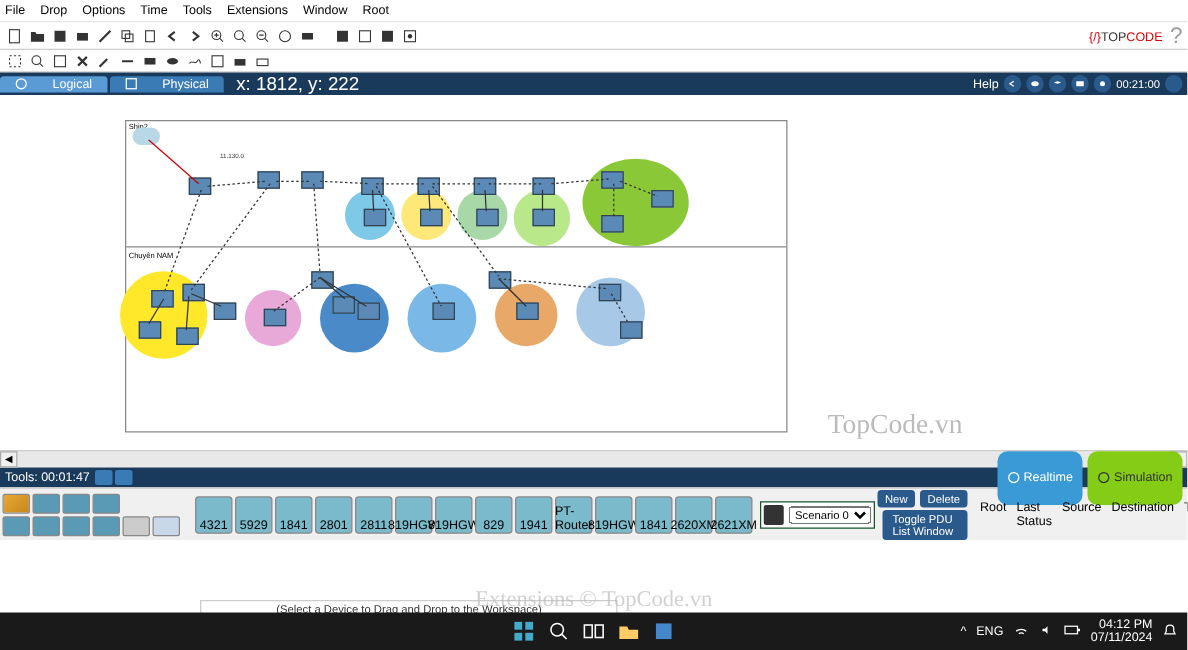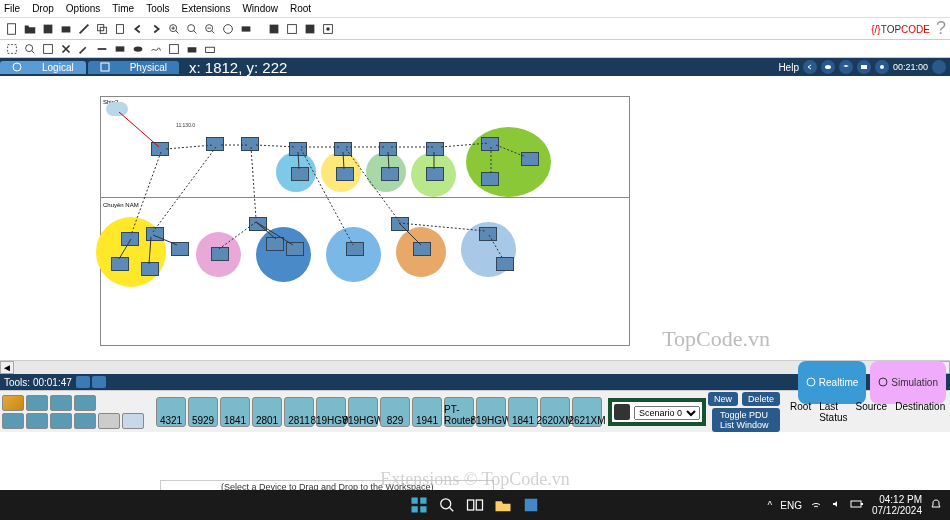--- a/index.html
+++ b/index.html
@@ -26,28 +26,28 @@
 .topology{position:absolute;left:100px;top:20px;width:530px;height:250px;border:1px solid #888}
 .caption{position:absolute;right:180px;bottom:8px;font-size:22px;color:#bbb;font-family:Georgia,serif}
 .watermark{position:absolute;left:50%;bottom:30px;transform:translateX(-50%);font-size:18px;color:rgba(190,190,190,0.7);font-family:Georgia,serif}
 .scrollbar{height:14px;background:#e8e8e8;border-top:1px solid #ccc;display:flex}
 .scrollbar .track{flex:1;display:flex}
 .scrollbar .arrow{width:14px;background:#f0f0f0;border:1px solid #aaa;display:flex;align-items:center;justify-content:center}
 .timebar{height:16px;background:#1a3a5c;display:flex;align-items:center;padding:0 4px;color:#fff;font-size:9px}
 .timebar-right{margin-left:auto;display:flex;gap:4px}
 .mode-btn{padding:16px 8px;border-radius:8px;display:flex;align-items:center;gap:3px}
 .mode-btn.active{background:#3a9ad5}
-.mode-btn.inactive{background:#f0abfc;color:#333}
+.mode-btn.inactive{background:#84cc16;color:#333}
 .devicebar{height:42px;background:#f0f0f0;display:flex;align-items:center;border-top:1px solid #ccc}
 .dev-left{display:flex;flex-direction:column;gap:2px;padding:2px}
 .dev-row{display:flex;gap:2px}
 .dev-item{width:22px;height:16px;background:#5a9ab5;border:1px solid #888;border-radius:2px}
 .dev-models{display:flex;gap:2px;padding:2px;margin-left:8px}
 .dev-model{width:30px;height:30px;background:#7abaca;border:1px solid #888;border-radius:3px;display:flex;flex-direction:column;align-items:center;justify-content:flex-end;font-size:6px}
-.scenario-box{display:flex;align-items:flex-end;gap:4px;margin-left:4px;padding:2px;background:#fff;border:4px solid #14532d}
+.scenario-box{display:flex;align-items:center;gap:4px;margin-left:4px;padding:2px;background:#fff;border:1px solid #14532d}
 .scenario-ctrl{display:flex;flex-direction:column;gap:2px;padding:2px}
 .scenario-btn{padding:2px 6px;background:#2a5a8c;color:#fff;border-radius:3px;font-size:9px;cursor:pointer}
 .pdu-btn{padding:2px 8px;background:#2a5a8c;color:#fff;border-radius:3px;font-size:9px;margin-left:4px;cursor:pointer}
 .pdu-headers{display:flex;gap:8px;margin-left:8px;font-size:9px}
 .hint{position:absolute;left:160px;top:480px;font-size:9px;color:#333;background:#fff;border:1px solid #ccc;padding:1px 60px}
 .taskbar{position:absolute;bottom:0;left:0;right:0;height:30px;background:#1a1a1a;display:flex;align-items:center;padding:0 8px;color:#fff}
 .taskbar-center{position:absolute;left:50%;transform:translateX(-50%);display:flex;gap:8px}
 .task-ico{width:20px;height:20px;display:flex;align-items:center;justify-content:center}
 .taskbar-right{margin-left:auto;display:flex;align-items:center;gap:8px;font-size:9px}
 .circle{border-radius:50%;position:absolute}
@@ -525,19 +525,19 @@
         </svg></span>
     <span><svg width="12" height="12" viewBox="0 0 12 12">
           <path d="M3 5v2h2l2 2V3L5 5z" fill="#fff"></path>
         </svg></span>
     <span><svg width="14" height="10" viewBox="0 0 14 10">
           <rect x="1" y="2" width="10" height="6" fill="none" stroke="#fff"></rect>
           <rect x="11" y="4" width="2" height="2" fill="#fff"></rect>
         </svg></span>
     <div style="text-align:right;line-height:1.1">
       <div>04:12 PM</div>
-      <div>07/12/2024</div>
+      <div>07/11/2024</div>
     </div>
     <span><svg width="12" height="12" viewBox="0 0 12 12">
           <path d="M6 2c-2 0-3 1-3 3v2l-1 2h8l-1-2V5c0-2-1-3-3-3z" fill="none" stroke="#fff"></path>
         </svg></span>
   </div>
 </div>
 
 </body></html>

